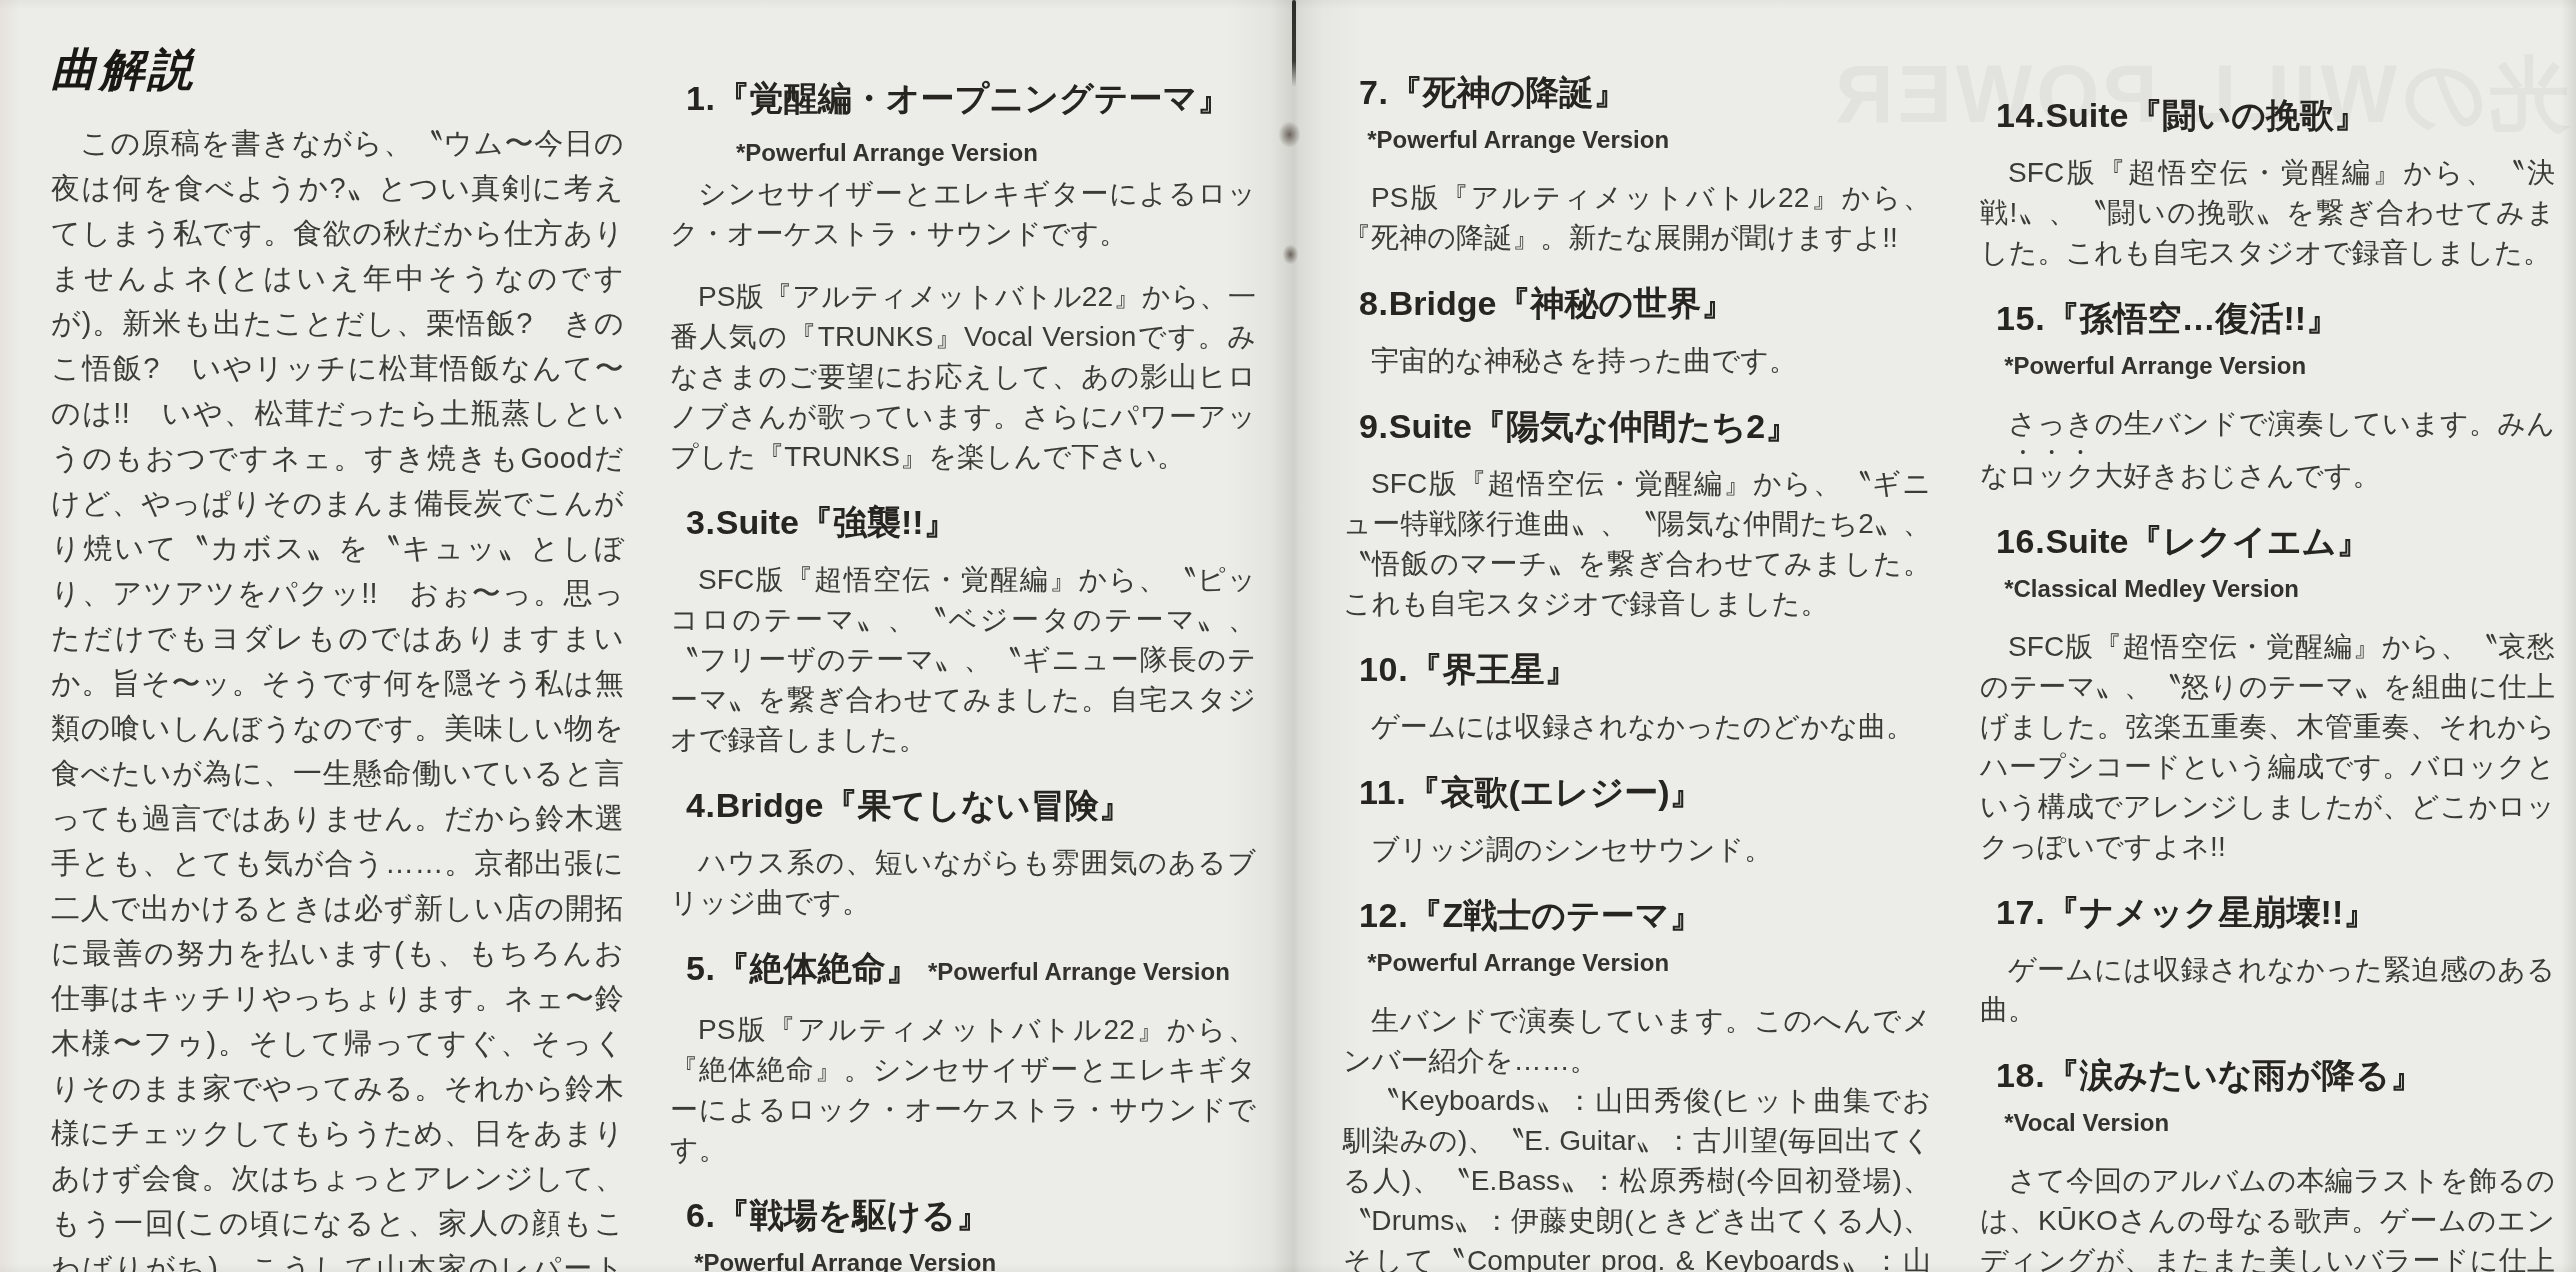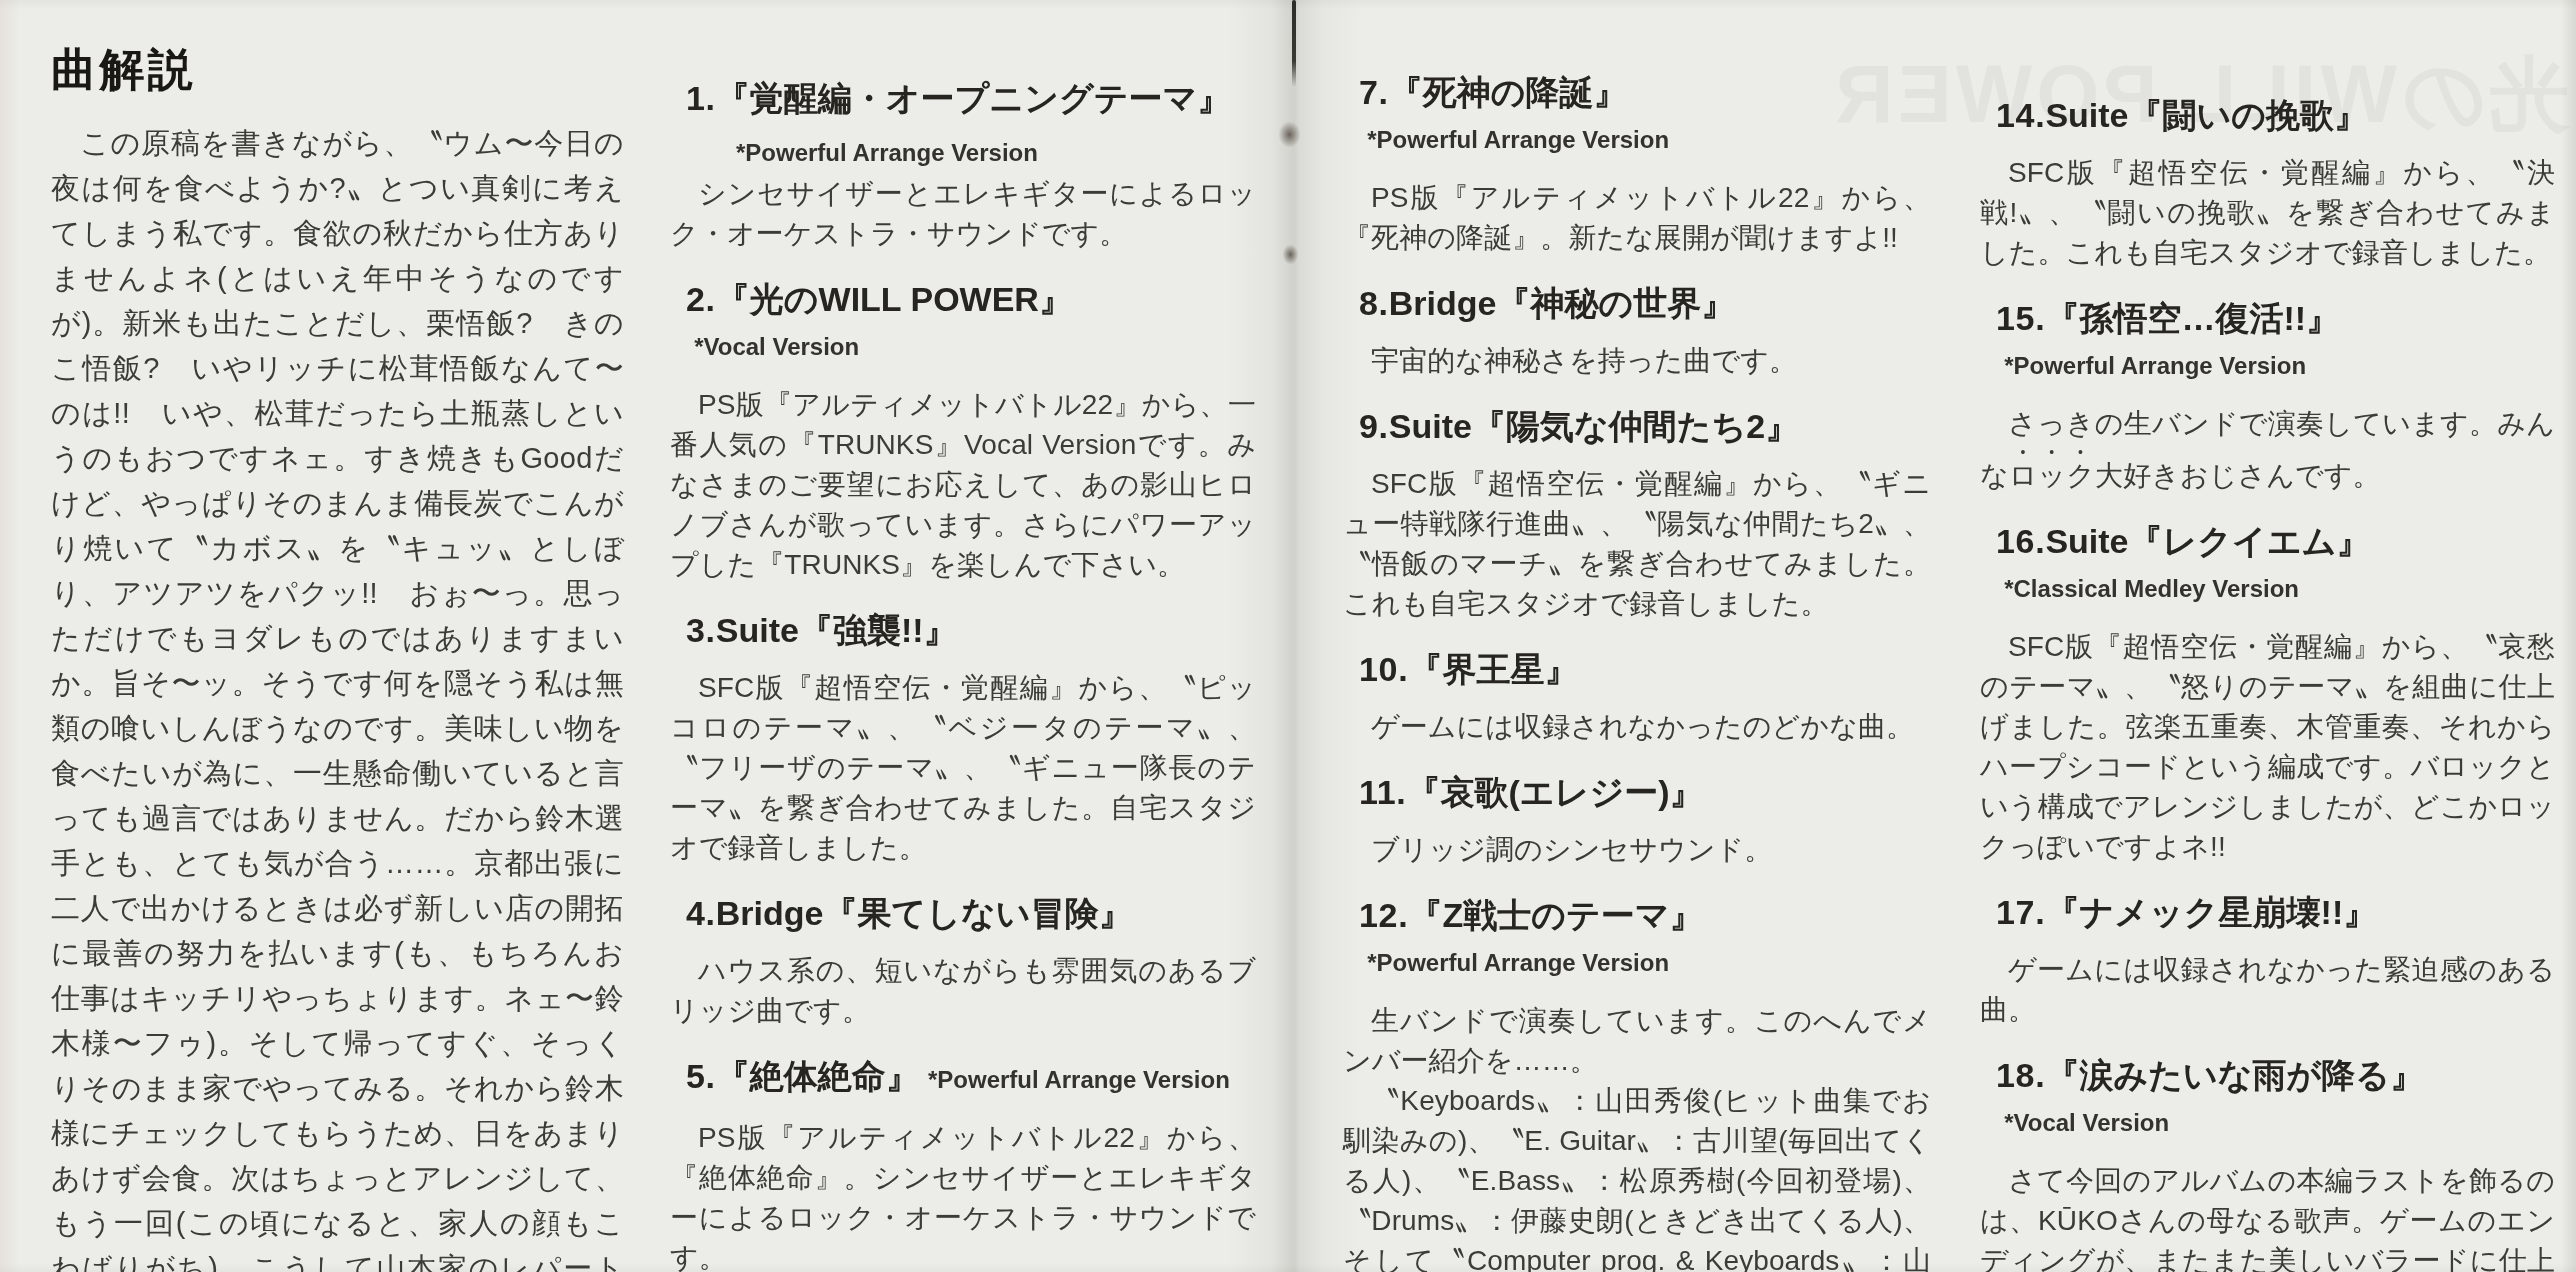--- a/index.html
+++ b/index.html
@@ -45,20 +45,21 @@
     font-size:81px; font-weight:800; letter-spacing:4.1px;
     color:#4a4a55; opacity:0.055; white-space:nowrap;
     pointer-events:none;
   }
 
   
   .essay-col { position:absolute; left:51px; top:40px; width:573px; }
   .page-heading {
     font-size:45px; font-weight:800; color:#191814; letter-spacing:3.4px;
     margin:0 0 20.5px 0;
+    font-style:italic;
   }
   .essay-body p {
     margin:0; font-size:29px; line-height:45px;
     text-align:justify; text-indent:1em; color:#3b3b38;
     letter-spacing:0.3px;
   }
   .emph { -webkit-text-emphasis:filled dot; text-emphasis:filled dot; -webkit-text-emphasis-position:over right; text-emphasis-position:over right;margin-top:35px; }
 
   
   .track-col { position:absolute; }
@@ -107,21 +108,20 @@
       </div>
   </div>
 
   <div class="track-col col-1">
       <div class="track">
         <div class="track-title"><span class="tnum">1.</span><span class="ttext">『覚醒編・オープニングテーマ』</span></div>
         <div class="tnote-line">*Powerful Arrange Version</div>
         <p class="tbody"><span>シンセサイザーとエレキギターによるロック・オーケストラ・サウンドです。</span></p>
       </div>
       <div class="track">
-        <div class="track-title"><span class="tnum">2.</span><span class="ttext">『光のWILL POWER』</span><span class="tnote">*Vocal Version</span></div>
         <p class="tbody"><span>PS版『アルティメットバトル22』から、一番人気の『TRUNKS』Vocal Versionです。みなさまのご要望にお応えして、あの影山ヒロノブさんが歌っています。さらにパワーアップした『TRUNKS』を楽しんで下さい。</span></p>
       </div>
       <div class="track">
         <div class="track-title"><span class="tnum">3.</span><span class="tprefix">Suite</span><span class="ttext">『強襲!!』</span></div>
         <p class="tbody"><span>SFC版『超悟空伝・覚醒編』から、〝ピッコロのテーマ〟、〝ベジータのテーマ〟、〝フリーザのテーマ〟、〝ギニュー隊長のテーマ〟を繋ぎ合わせてみました。自宅スタジオで録音しました。</span></p>
       </div>
       <div class="track">
         <div class="track-title"><span class="tnum">4.</span><span class="tprefix">Bridge</span><span class="ttext">『果てしない冒険』</span></div>
         <p class="tbody"><span>ハウス系の、短いながらも雰囲気のあるブリッジ曲です。</span></p>
       </div>

